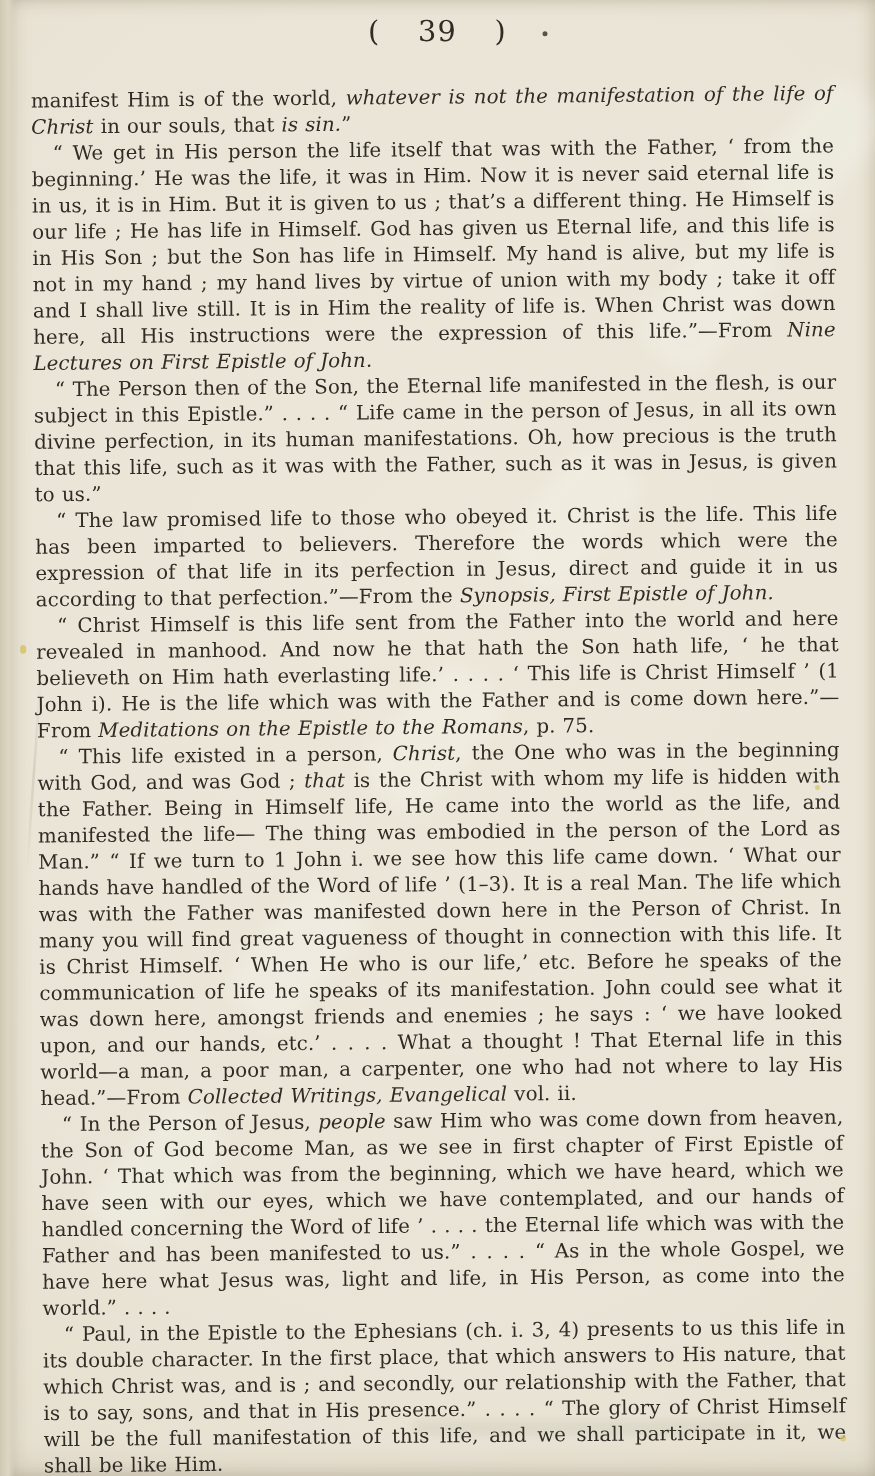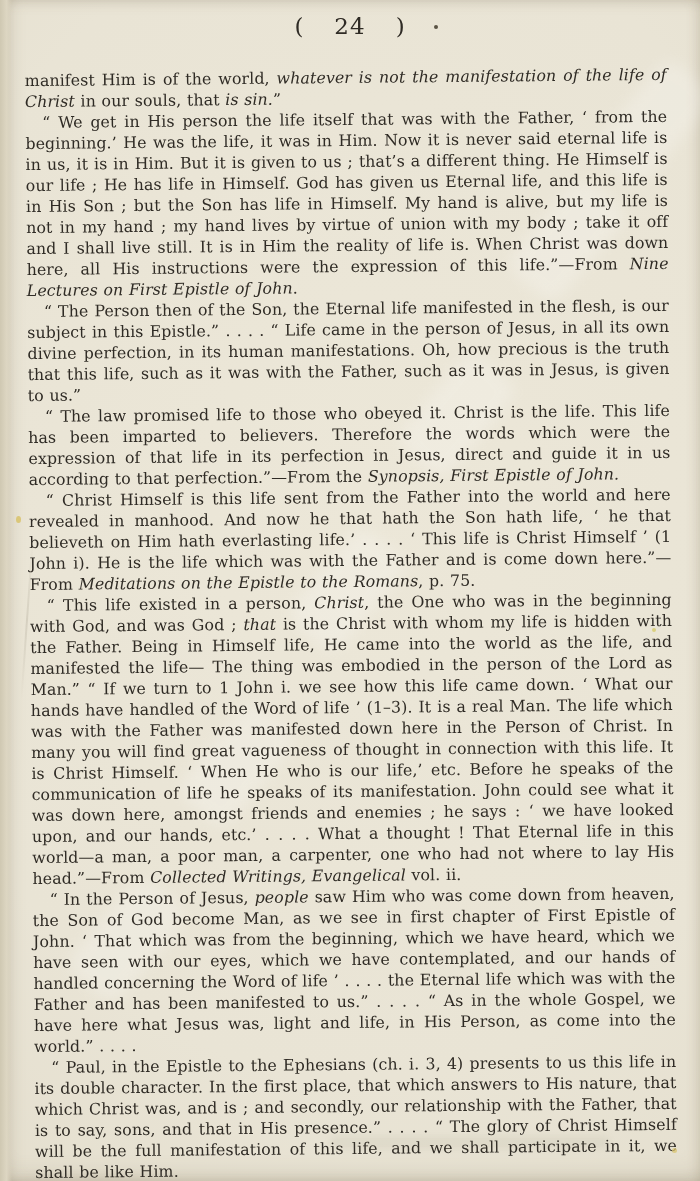--- a/index.html
+++ b/index.html
@@ -88,21 +88,21 @@
     <div class="wm-blob"></div>
     <div class="wm-blob"></div>
     <div class="wm-blob"></div>
     <div class="wm-blob"></div>
     <div class="wm-blob"></div>
     <div class="wm-blob"></div>
   </div>
 
   <div class="page-header">
     <span>(</span>
-    <span>24</span>
+    <span>39</span>
     <span>)</span>
   </div>
 
   <div class="page-body">
       <p><span>manifest Him is of the world, </span><span class="it">whatever is not the manifestation of the life of Christ</span><span> in our souls, that </span><span class="it">is sin.</span><span>”</span></p>
       <p class="indent"><span>“ We get in His person the life itself that was with the Father, ‘ from the beginning.’  He was the life, it was in Him.  Now it is never said eternal life is in us, it is in Him.  But it is given to us ; that’s a different thing.  He Himself is our life ; He has life in Himself.  God has given us Eternal life, and this life is in His Son ; but the Son has life in Himself.  My hand is alive, but my life is not in my hand ; my hand lives by virtue of union with my body ; take it off and I shall live still.  It is in Him the reality of life is.  When Christ was down here, all His instructions were the expression of this life.”—From </span><span class="it">Nine Lectures on First Epistle of John</span><span>.</span></p>
       <p class="indent"><span>“ The Person then of the Son, the Eternal life manifested in the flesh, is our subject in this Epistle.” . . . . “ Life came in the person of Jesus, in all its own divine perfection, in its human manifestations.  Oh, how precious is the truth that this life, such as it was with the Father, such as it was in Jesus, is given to us.”</span></p>
       <p class="indent"><span>“ The law promised life to those who obeyed it.  Christ is the life.  This life has been imparted to believers.  Therefore the words which were the expression of that life in its perfection in Jesus, direct and guide it in us according to that perfection.”—From the </span><span class="it">Synopsis, First Epistle of John.</span></p>
       <p class="indent"><span>“ Christ Himself is this life sent from the Father into the world and here revealed in manhood.  And now he that hath the Son hath life, ‘ he that believeth on Him hath everlasting life.’ . . . . ‘ This life is Christ Himself ’ (1 John i).  He is the life which was with the Father and is come down here.”—From </span><span class="it">Meditations on the Epistle to the Romans</span><span>, p. 75.</span></p>
       <p class="indent"><span>“ This life existed in a person, </span><span class="it">Christ</span><span>, the One who was in the beginning with God, and was God ; </span><span class="it">that</span><span> is the Christ with whom my life is hidden with the Father.  Being in Himself life, He came into the world as the life, and manifested the life— The thing was embodied in the person of the Lord as Man.”  “ If we turn to 1 John i. we see how this life came down.  ‘ What our hands have handled of the Word of life ’ (1–3).  It is a real Man.  The life which was with the Father was manifested down here in the Person of Christ.  In many you will find great vagueness of thought in connection with this life.  It is Christ Himself.  ‘ When He who is our life,’ etc.  Before he speaks of the communication of life he speaks of its manifestation.  John could see what it was down here, amongst friends and enemies ; he says : ‘ we have looked upon, and our hands, etc.’ . . . . What a thought !  That Eternal life in this world—a man, a poor man, a carpenter, one who had not where to lay His head.”—From </span><span class="it">Collected Writings, Evangelical</span><span> vol. ii.</span></p>

